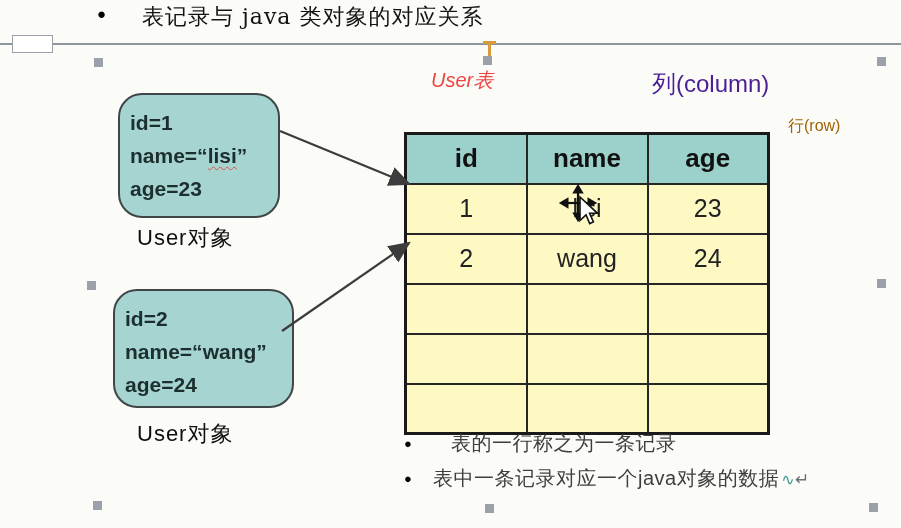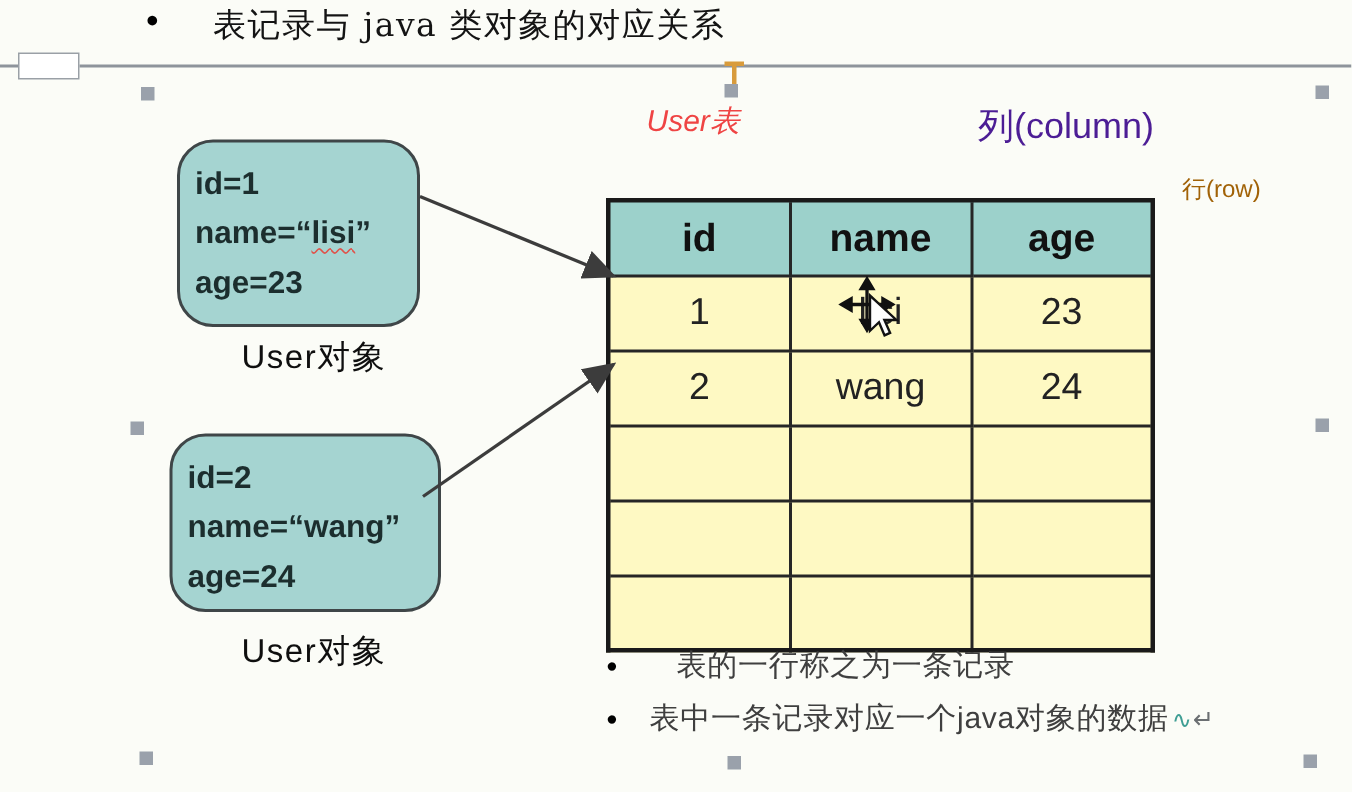--- a/index.html
+++ b/index.html
@@ -58,21 +58,21 @@
     white-space:nowrap;
   }
   .obj-box-1 { left:118px; top:93px;  width:162px; height:125px; }
   .obj-box-2 { left:113px; top:289px; width:181px; height:119px; }
   .obj-line { display:block; }
   .misspelled {
     text-decoration:underline wavy var(--squiggle-red);
     text-decoration-thickness:1px;
     text-underline-offset:3px;
   }
-  .obj-label { font-size:22px; color:#0f0f0f; letter-spacing:1px;margin-left:24px; }
+  .obj-label { font-size:22px; color:#0f0f0f; letter-spacing:1px; }
   .obj-label-1 { left:137px; top:223px; }
   .obj-label-2 { left:137px; top:419px; }
 
   
   .tbl-caption   { left:431px; top:67px;  font-size:20px; color:#ef4444;font-style:italic; }
   .col-label     { left:652px; top:68px;  font-size:24px; color:#4c1d95; }
   .row-label     { left:788px; top:116px; font-size:16px; color:#a16207; }
   table.user-table {
     left:404px; top:105px; position:absolute;
     border-collapse:collapse;

